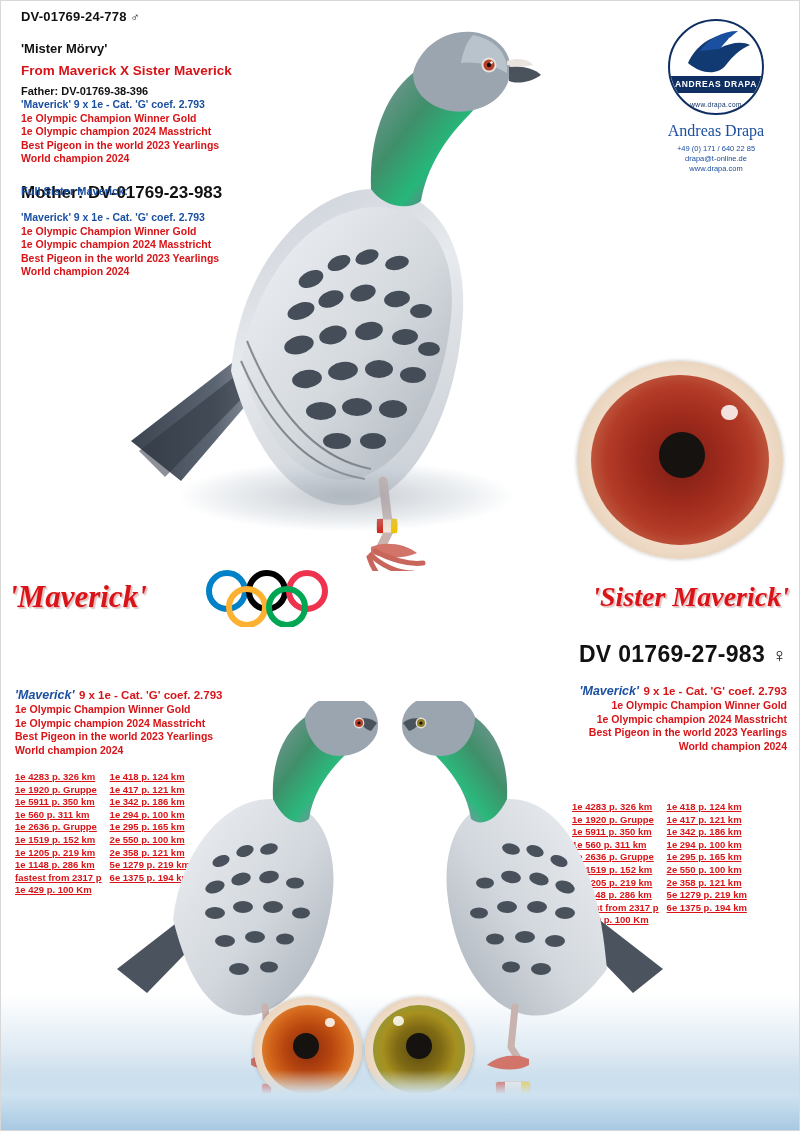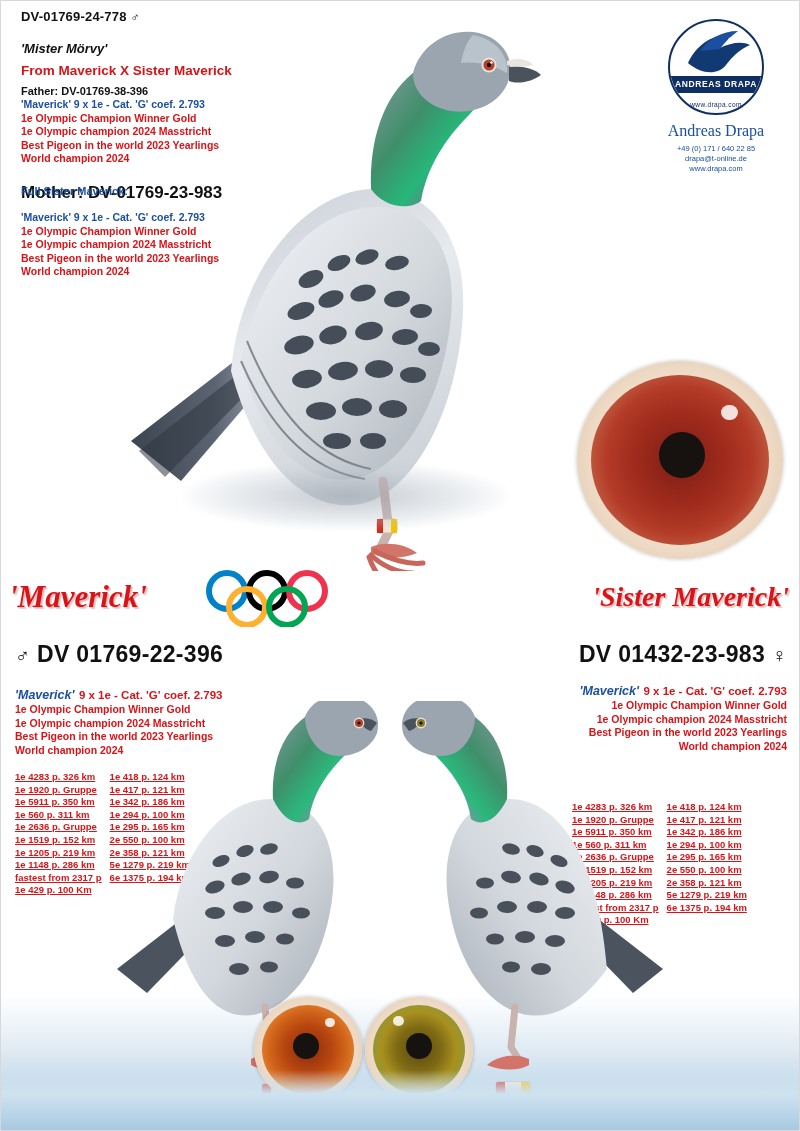--- a/index.html
+++ b/index.html
@@ -32,21 +32,20 @@
     font-weight: bold;
     color: #111;
     letter-spacing: .2px;
   }
   .top-id .sex { font-size: 12px; }
   .top-name {
     position: absolute;
     left: 20px;
     top: 40px;
     font-size: 13px;
-    font-style: italic;
     font-weight: bold;
     color: #111;
   }
   .from-line {
     position: absolute;
     left: 20px;
     top: 62px;
     font-size: 13.5px;
     font-weight: bold;
     color: #d81418;
@@ -527,24 +526,20 @@
         <circle cx="66" cy="22" r="18" stroke="#000000"></circle>
         <circle cx="106" cy="22" r="18" stroke="#ee334e"></circle>
         <circle cx="46" cy="38" r="18" stroke="#fcb131"></circle>
         <circle cx="86" cy="38" r="18" stroke="#00a651"></circle>
       </g>
     </svg>
   </div>
 
   <div class="title-sister">'Sister Maverick'</div>
 
-  <div class="id-left">
-    <span class="sex-glyph">♂</span>
-    <span>DV 01769-22-396</span>
-  </div>
 
   <div class="sub-left">
     <div>
       <span class="mav-lead">'Maverick'</span>
       <span class="mav-rest">9 x 1e - Cat. 'G'  coef. 2.793</span>
     </div>
     <div class="ach-line">1e Olympic Champion Winner Gold</div>
     <div class="ach-line">1e Olympic champion 2024 Masstricht</div>
     <div class="ach-line">Best Pigeon in the world 2023 Yearlings</div>
     <div class="ach-line">World champion 2024</div>
@@ -570,21 +565,21 @@
       <span class="row">1e  294 p. 100 km</span>
       <span class="row">1e  295 p. 165 km</span>
       <span class="row">2e  550 p. 100 km</span>
       <span class="row">2e  358 p. 121 km</span>
       <span class="row">5e 1279 p. 219 km</span>
       <span class="row">6e 1375 p. 194 km</span>
     </div>
   </div>
 
   <div class="id-right">
-    <span>DV 01432-23-983</span>
+    <span>DV 01769-27-983</span>
     <span class="sex-glyph">♀</span>
   </div>
 
   <div class="sub-right">
     <div>
       <span class="mav-lead">'Maverick'</span>
       <span class="mav-rest">9 x 1e - Cat. 'G'  coef. 2.793</span>
     </div>
     <div class="ach-line">1e Olympic Champion Winner Gold</div>
     <div class="ach-line">1e Olympic champion 2024 Masstricht</div>

